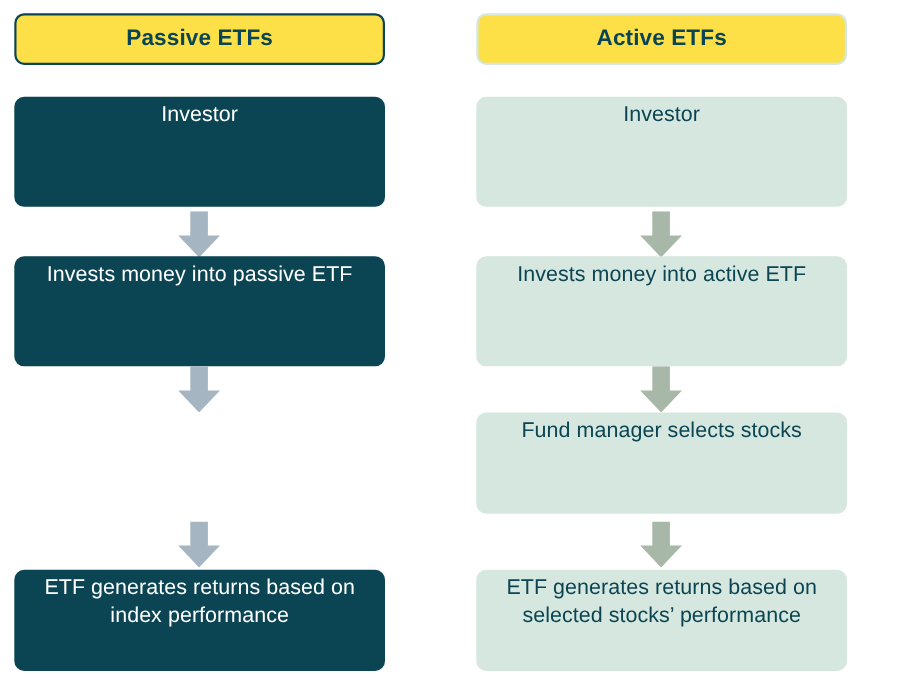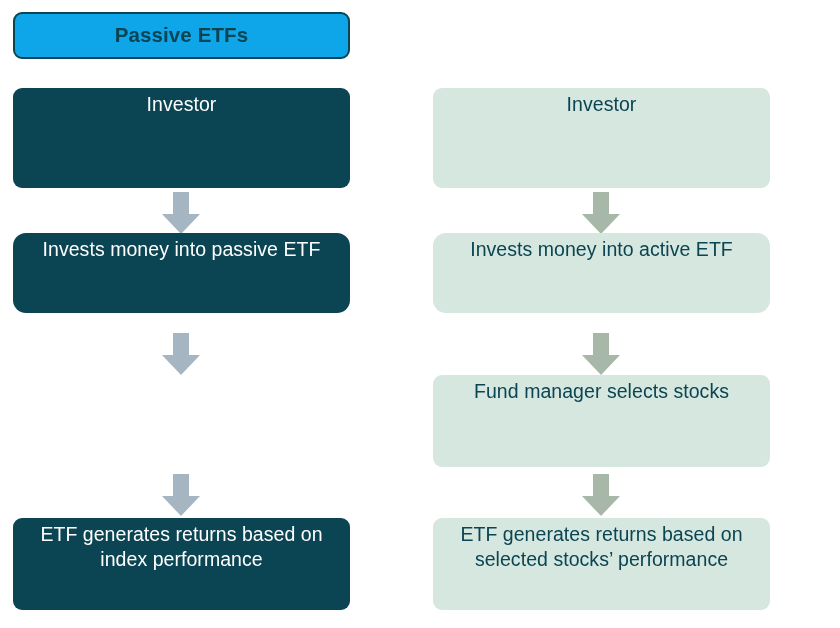--- a/index.html
+++ b/index.html
@@ -32,21 +32,21 @@
   }
 
   
   .header-box {
     position: absolute;
     left: 13px;
     top: 12px;
     width: 337px;
     height: 47px;
     box-sizing: border-box;
-    background: #0ea5e9;
+    background: #fde047;
     border: 2px solid #0B4452;
     border-radius: 9px;
     display: flex;
     align-items: center;
     justify-content: center;
   }
   .column.active .header-box {
     border-color: #D5E7DE;
   }
   .header-label {
@@ -80,21 +80,21 @@
     font-size: 19.5px;
     line-height: 1.3;
     text-align: center;
     letter-spacing: 0.05px;
   }
   .column.passive .step-label { color: #ffffff; }
   .column.active  .step-label { color: #0B4452; }
 
   
   .row-0 { top: 88px;  height: 100px; }
-  .row-1 { top: 233px; height: 80px; border-radius: 13px;  }
+  .row-1 { top: 233px; height: 100px;  }
   .row-2 { top: 375px; height: 92px;  }
   .row-3 { top: 518px; height: 92px;  }
 
   
   .arrow {
     position: absolute;
     left: 162px;
     width: 38px;
     height: 42px;
   }
@@ -142,20 +142,23 @@
     </div>
 
     <div class="step-box row-3">
       <span class="step-label">ETF generates returns based on index performance</span>
     </div>
 
   </div>
 
   <div class="column active">
 
+    <div class="header-box">
+      <span class="header-label">Active ETFs</span>
+    </div>
 
     <div class="step-box row-0">
       <span class="step-label">Investor</span>
     </div>
 
     <div class="arrow arrow-0">
       <svg viewBox="0 0 38 42" xmlns="http://www.w3.org/2000/svg" aria-hidden="true">
         <polygon points="11,0 27,0 27,22 38,22 19,42 0,22 11,22" fill="#A8B8A8"></polygon>
       </svg>
     </div>

